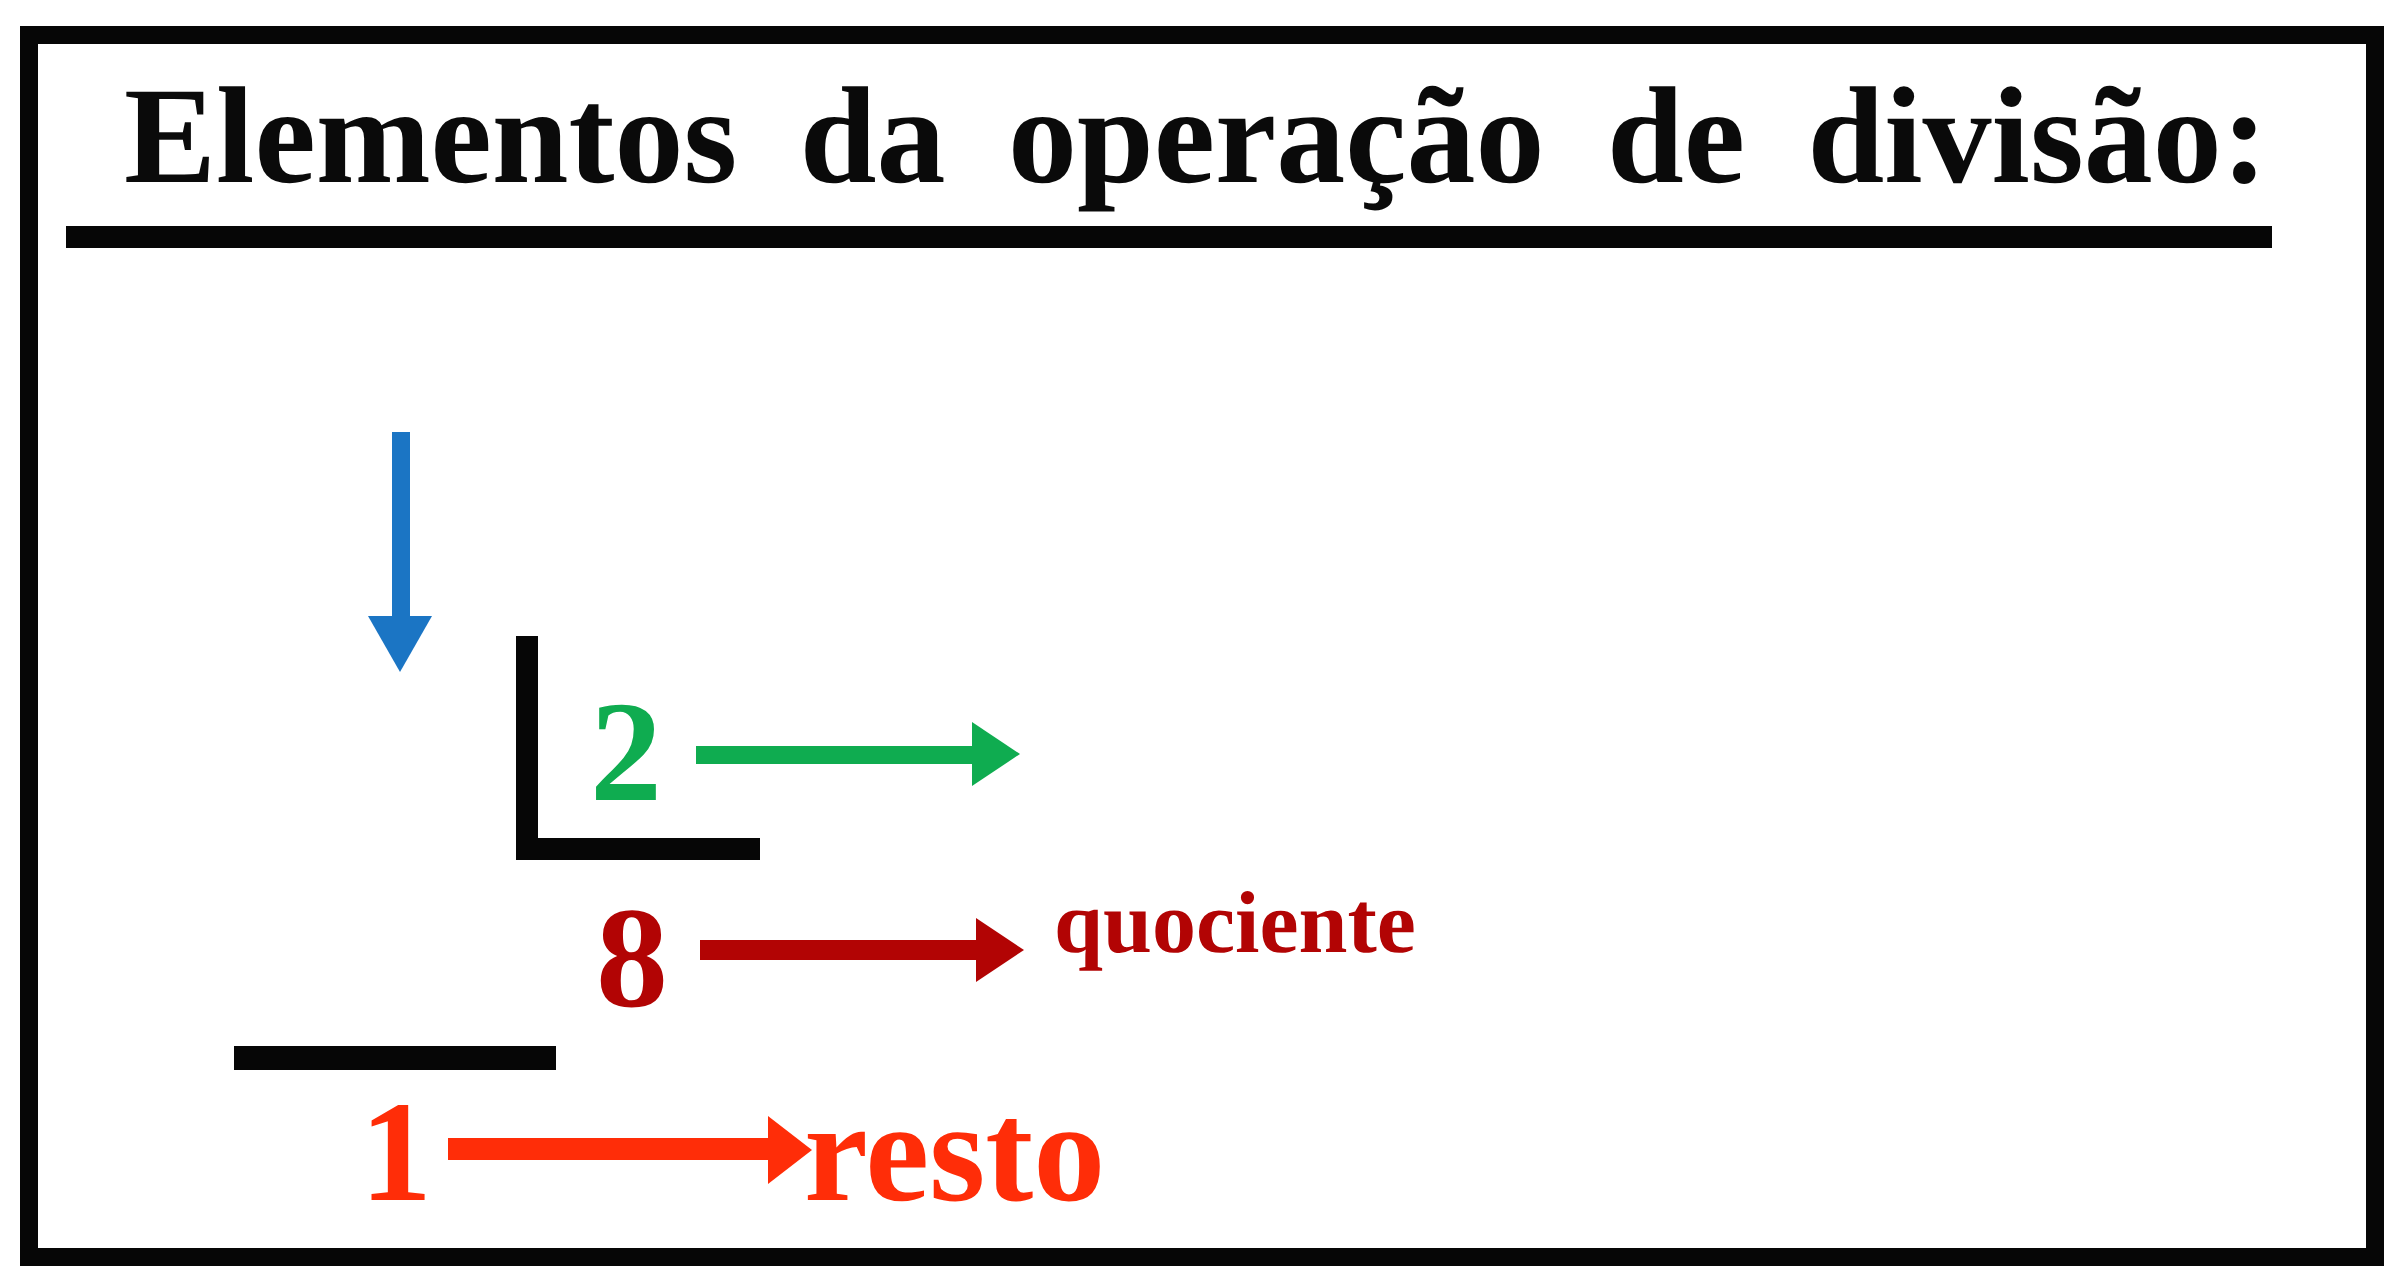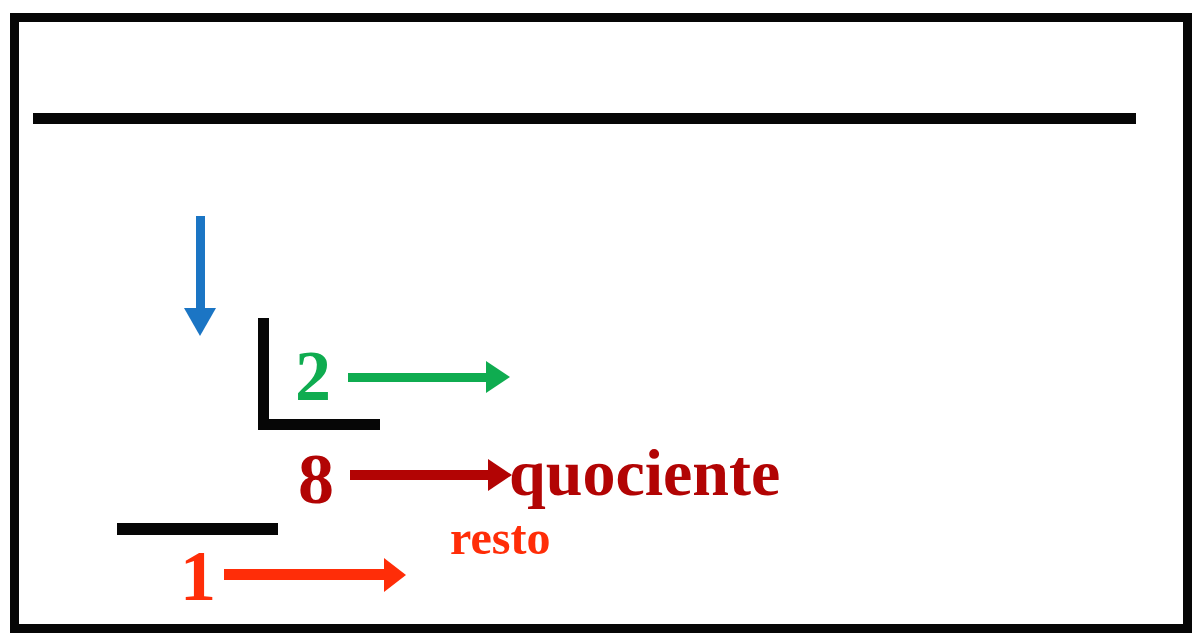--- a/index.html
+++ b/index.html
@@ -30,23 +30,23 @@
     word-spacing:14px;
   }
   .rule{position:absolute;background:#060606;}
   .title-underline{left:33px;top:113px;width:1103px;height:11px;}
   .lbl-dividendo{left:70px;top:136px;font-size:66px;color:var(--blue,#1b75c4);}
   .val-17{left:156px;top:338px;font-size:72px;color:var(--blue,#1b75c4);}
   .val-2{left:295px;top:340px;font-size:72px;color:var(--green,#0fac50);}
   .lbl-divisor{left:523px;top:348px;font-size:66px;color:var(--green,#0fac50);}
   .val-minus16{left:96px;top:443px;font-size:72px;color:#0a0a0a;letter-spacing:4px;}
   .val-8{left:298px;top:443px;font-size:72px;color:var(--darkred,#b20404);}
-  .lbl-quociente{left:509px;top:440px;font-size:66px;color:var(--darkred,#b20404);}
+  .lbl-quociente{left:527px;top:440px;font-size:44px;color:var(--darkred,#b20404);}
   .val-1{left:180px;top:540px;font-size:72px;color:var(--orangered,#ff2d08);}
-  .lbl-resto{left:402px;top:514px;font-size:48px;color:var(--orangered,#ff2d08);margin-left:48px;}
+  .lbl-resto{left:402px;top:540px;font-size:72px;color:var(--orangered,#ff2d08);}
 
   
   .bracket-v{left:258px;top:318px;width:11px;height:112px;}
   .bracket-h{left:258px;top:419px;width:122px;height:11px;}
   
   .sub-line{left:117px;top:523px;width:161px;height:12px;}
 
   
   .shaft{position:absolute;}
   .head{position:absolute;width:0;height:0;}
@@ -67,20 +67,21 @@
     border-top:17px solid transparent;border-bottom:17px solid transparent;
     border-left:22px solid var(--orangered,#ff2d08);}
 </style>
 </head>
 <body>
 
 <div id="stage">
 
   <div class="frame"></div>
 
+  <div class="txt title">Elementos da operação de divisão:</div>
   <div class="rule title-underline"></div>
 
 
   <div class="shaft arrow-blue-shaft"></div>
   <div class="head arrow-blue-head"></div>
 
 
   <div class="rule bracket-v"></div>
   <div class="rule bracket-h"></div>
 

